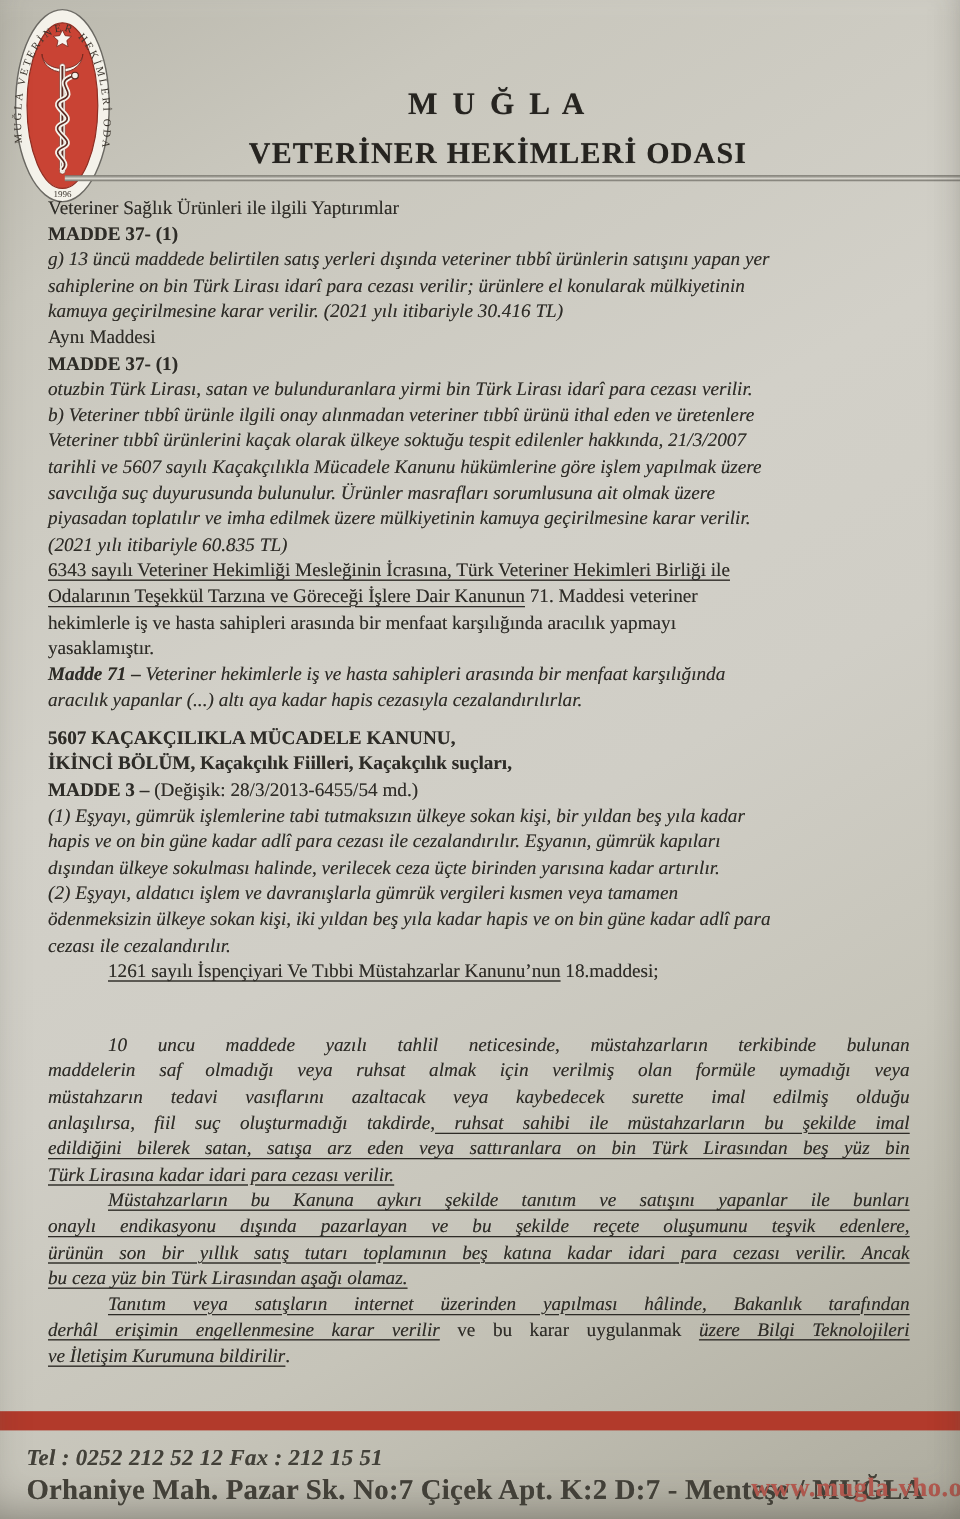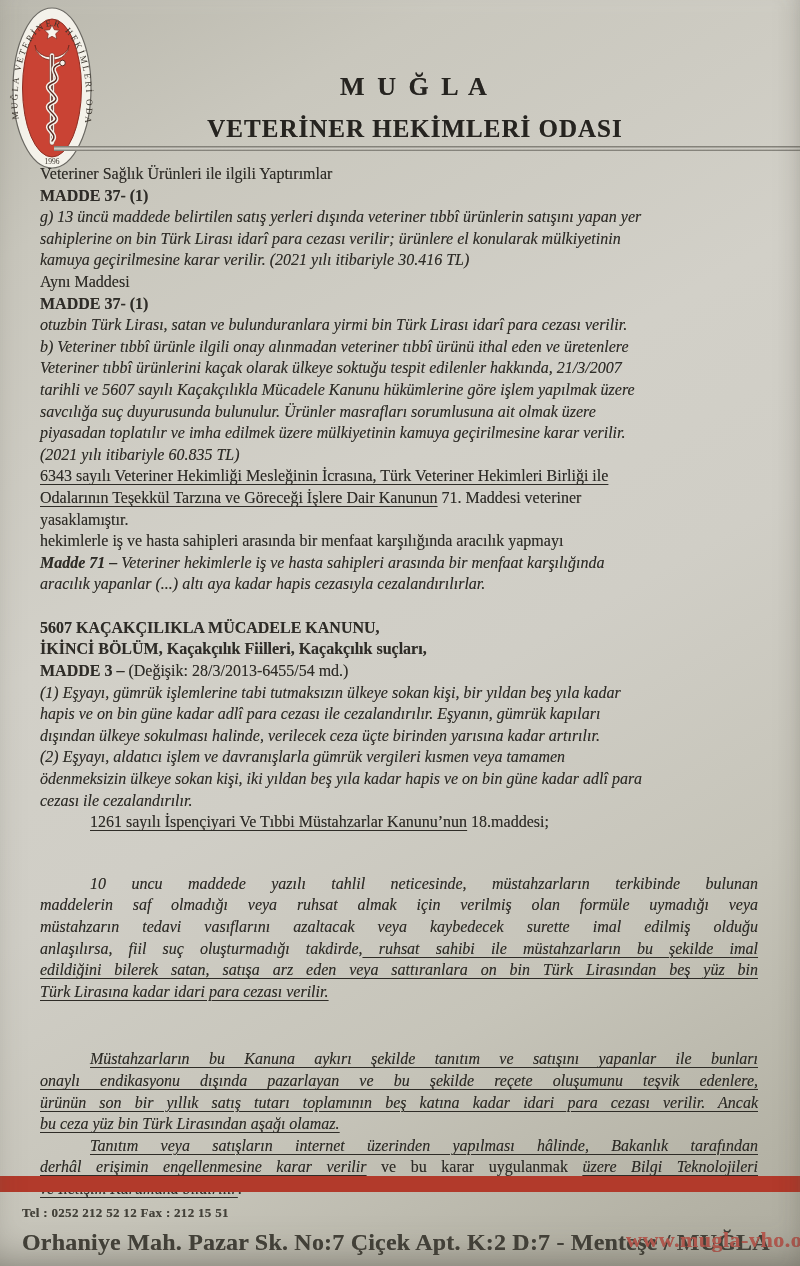--- a/index.html
+++ b/index.html
@@ -22,22 +22,22 @@
   .header-rule{position:absolute;left:54px;right:0;top:146px;height:5px;
     background:linear-gradient(180deg,#716f67,#d6d4cc 55%,#6e6c64);}
   .doc-body{position:absolute;left:40px;top:163px;width:718px;
     font-size:16px;line-height:21.6px;}
   .line{white-space:nowrap;text-shadow:0 0 .5px rgba(46,44,39,.48);}
   .line.j{white-space:normal;text-align:justify;text-align-last:justify;}
   .line span.b{font-weight:bold;}
   .line span.i{font-style:italic;}
   .line span.u{text-decoration:underline;text-decoration-thickness:1.2px;text-underline-offset:3px;}
   .footer-bar{position:absolute;left:0;top:1176px;width:800px;height:16px;}
-  .footer-tel{position:absolute;left:22px;top:1205px;font-weight:bold;font-size:13px;
-    color:#434139;letter-spacing:.3px;text-shadow:0 0 .5px rgba(60,58,50,.5);}
+  .footer-tel{position:absolute;left:22px;top:1205px;font-weight:bold;font-size:19px;
+    color:#434139;letter-spacing:.3px;text-shadow:0 0 .5px rgba(60,58,50,.5);font-style:italic;}
   .footer-addr{position:absolute;left:22px;top:1229px;font-weight:bold;font-size:24px;
     color:#434139;letter-spacing:.2px;text-shadow:0 0 .5px rgba(60,58,50,.5);}
   .footer-web{position:absolute;left:626px;top:1227px;font-weight:bold;font-size:22px;
     white-space:nowrap;letter-spacing:.5px;text-shadow:0 0 .6px rgba(150,60,50,.5);}
 </style>
 </head>
 <body>
 
 <div class="page">
 
@@ -77,41 +77,41 @@
       <div class="line"><span class="b ">MADDE 37- (1)</span></div>
       <div class="line"><span class="i ">otuzbin Türk Lirası, satan ve bulunduranlara yirmi bin Türk Lirası idarî para cezası verilir.</span></div>
       <div class="line"><span class="i ">b) Veteriner tıbbî ürünle ilgili onay alınmadan veteriner tıbbî ürünü ithal eden ve üretenlere</span></div>
       <div class="line"><span class="i ">Veteriner tıbbî ürünlerini kaçak olarak ülkeye soktuğu tespit edilenler hakkında, 21/3/2007</span></div>
       <div class="line"><span class="i ">tarihli ve 5607 sayılı Kaçakçılıkla Mücadele Kanunu hükümlerine göre işlem yapılmak üzere</span></div>
       <div class="line"><span class="i ">savcılığa suç duyurusunda bulunulur. Ürünler masrafları sorumlusuna ait olmak üzere</span></div>
       <div class="line"><span class="i ">piyasadan toplatılır ve imha edilmek üzere mülkiyetinin kamuya geçirilmesine karar verilir.</span></div>
       <div class="line"><span class="i ">(2021 yılı itibariyle 60.835 TL)</span></div>
       <div class="line"><span class="u">6343 sayılı Veteriner Hekimliği Mesleğinin İcrasına, Türk Veteriner Hekimleri Birliği ile</span></div>
       <div class="line"><span class="u">Odalarının Teşekkül Tarzına ve Göreceği İşlere Dair Kanunun</span><span class=""> 71. Maddesi veteriner</span></div>
+      <div class="line"><span class="">hekimlerle iş ve hasta sahipleri arasında bir menfaat karşılığında aracılık yapmayı</span></div>
       <div class="line"><span class="">yasaklamıştır.</span></div>
-      <div class="line"><span class="">hekimlerle iş ve hasta sahipleri arasında bir menfaat karşılığında aracılık yapmayı</span></div>
       <div class="line"><span class="b i ">Madde 71 – </span><span class="i ">Veteriner hekimlerle iş ve hasta sahipleri arasında bir menfaat karşılığında</span></div>
       <div class="line"><span class="i ">aracılık yapanlar (...) altı aya kadar hapis cezasıyla cezalandırılırlar.</span></div>
-      <div class="line" style="margin-top: 22px;"><span class="b ">5607 KAÇAKÇILIKLA MÜCADELE KANUNU,</span></div>
+      <div class="line" style="margin-top: 10px;"><span class="b ">5607 KAÇAKÇILIKLA MÜCADELE KANUNU,</span></div>
       <div class="line"><span class="b ">İKİNCİ BÖLÜM, Kaçakçılık Fiilleri, Kaçakçılık suçları,</span></div>
       <div class="line"><span class="b ">MADDE 3 – </span><span class="">(Değişik: 28/3/2013-6455/54 md.)</span></div>
       <div class="line"><span class="i ">(1) Eşyayı, gümrük işlemlerine tabi tutmaksızın ülkeye sokan kişi, bir yıldan beş yıla kadar</span></div>
       <div class="line"><span class="i ">hapis ve on bin güne kadar adlî para cezası ile cezalandırılır. Eşyanın, gümrük kapıları</span></div>
       <div class="line"><span class="i ">dışından ülkeye sokulması halinde, verilecek ceza üçte birinden yarısına kadar artırılır.</span></div>
       <div class="line"><span class="i ">(2) Eşyayı, aldatıcı işlem ve davranışlarla gümrük vergileri kısmen veya tamamen</span></div>
       <div class="line"><span class="i ">ödenmeksizin ülkeye sokan kişi, iki yıldan beş yıla kadar hapis ve on bin güne kadar adlî para</span></div>
       <div class="line"><span class="i ">cezası ile cezalandırılır.</span></div>
       <div class="line" style="text-indent: 50px;"><span class="u">1261 sayılı İspençiyari Ve Tıbbi Müstahzarlar Kanunu’nun</span><span class=""> 18.maddesi;</span></div>
       <div class="line j" style="text-indent: 50px; margin-top: 40px;"><span class="i ">10 uncu maddede yazılı tahlil neticesinde, müstahzarların terkibinde bulunan</span></div>
       <div class="line j"><span class="i ">maddelerin saf olmadığı veya ruhsat almak için verilmiş olan formüle uymadığı veya</span></div>
       <div class="line j"><span class="i ">müstahzarın tedavi vasıflarını azaltacak veya kaybedecek surette imal edilmiş olduğu</span></div>
       <div class="line j"><span class="i ">anlaşılırsa, fiil suç oluşturmadığı takdirde,</span><span class="i u"> ruhsat sahibi ile müstahzarların bu şekilde imal</span></div>
       <div class="line j"><span class="i u">edildiğini bilerek satan, satışa arz eden veya sattıranlara on bin Türk Lirasından beş yüz bin</span></div>
       <div class="line"><span class="i u">Türk Lirasına kadar idari para cezası verilir.</span></div>
-      <div class="line j" style="text-indent: 50px; margin-top: 46px;"><span class="i u">Müstahzarların bu Kanuna aykırı şekilde tanıtım ve satışını yapanlar ile bunları</span></div>
+      <div class="line j" style="text-indent: 50px;"><span class="i u">Müstahzarların bu Kanuna aykırı şekilde tanıtım ve satışını yapanlar ile bunları</span></div>
       <div class="line j"><span class="i u">onaylı endikasyonu dışında pazarlayan ve bu şekilde reçete oluşumunu teşvik edenlere,</span></div>
       <div class="line j"><span class="i u">ürünün son bir yıllık satış tutarı toplamının beş katına kadar idari para cezası verilir. Ancak</span></div>
       <div class="line"><span class="i u">bu ceza yüz bin Türk Lirasından aşağı olamaz.</span></div>
       <div class="line j" style="text-indent: 50px;"><span class="i u">Tanıtım veya satışların internet üzerinden yapılması hâlinde, Bakanlık tarafından</span></div>
       <div class="line j"><span class="i u">derhâl erişimin engellenmesine karar verilir</span><span class=""> ve bu karar uygulanmak </span><span class="i u">üzere Bilgi Teknolojileri</span></div>
       <div class="line"><span class="i u">ve İletişim Kurumuna bildirilir</span><span class="">.</span></div>
     </div>
 
   <div class="footer-bar" style="background: rgb(178, 58, 43);"></div>
   <div class="footer-tel">Tel : 0252 212 52 12  Fax : 212 15 51</div>

